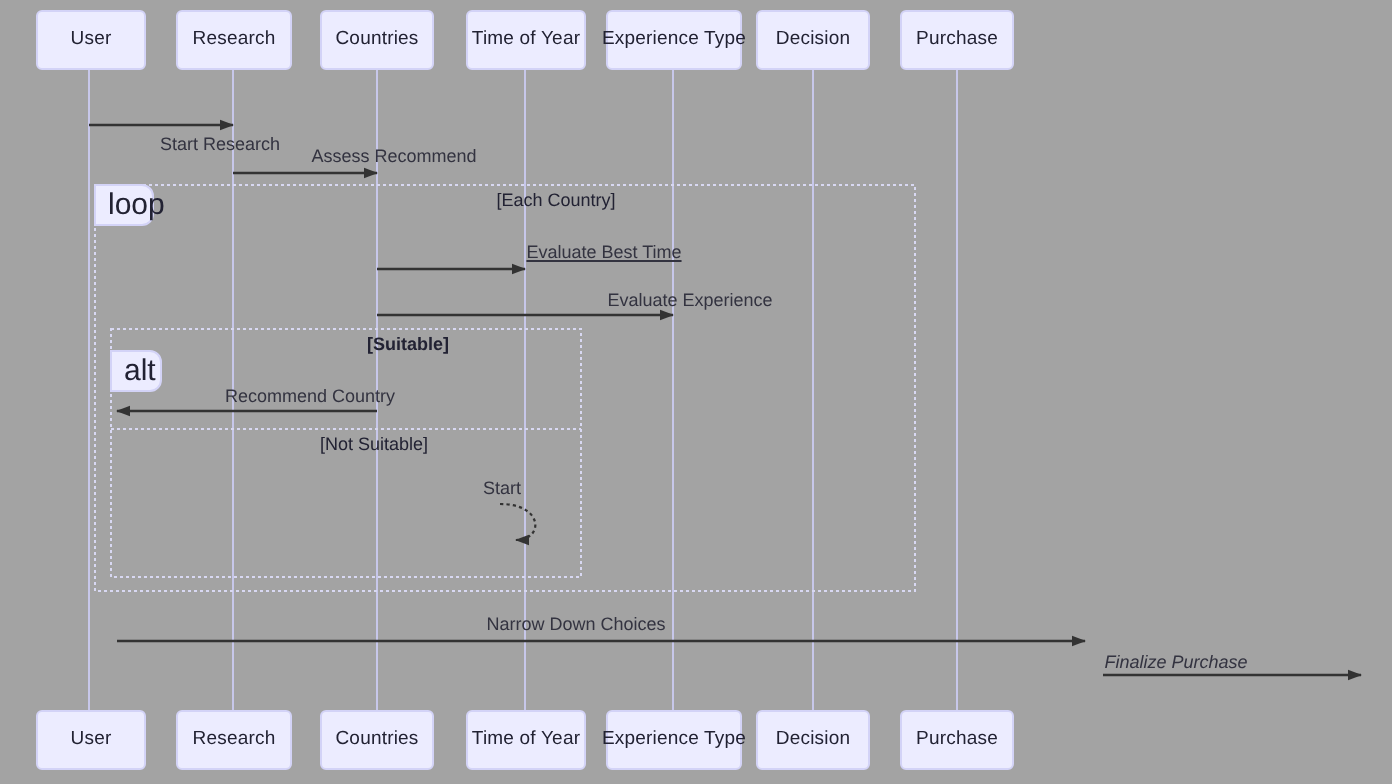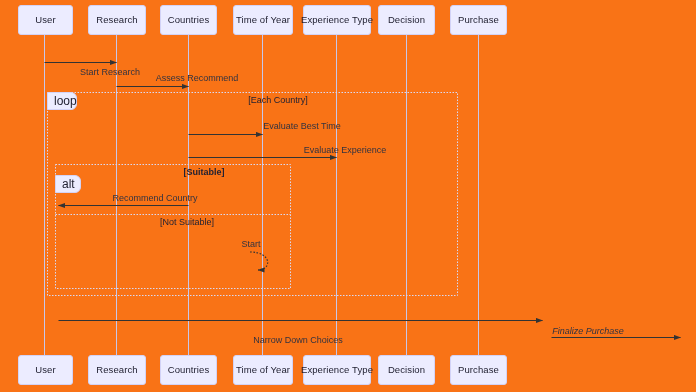--- a/index.html
+++ b/index.html
@@ -9,21 +9,21 @@
     background: #ffffff;
   }
   body {
     font-family: "Liberation Sans", sans-serif;
     -webkit-font-smoothing: antialiased;
   }
   #diagram {
     position: relative;
     width: 696px;
     height: 392px;
-    background: #f97316;
+    background: #a3a3a3;
     overflow: hidden;
   }
   #svg-layer {
     position: absolute;
     left: 0;
     top: 0;
     width: 696px;
     height: 392px;
   }
   .participant-box {
@@ -50,21 +50,21 @@
     color: #333340;
     white-space: nowrap;
     line-height: 1;
     transform: translateX(-50%);
   }
   .frag-label-box {
     position: absolute;
     background: #ececff;
     border: 1px solid #d3d3f7;
     border-right-width: 1px;
-    font-size: 12px;
+    font-size: 15px;
     color: #222233;
     padding: 2px 7px 2px 6px;
     line-height: 1;
     border-radius: 0 6px 6px 0;
     box-sizing: border-box;
   }
   .frag-cond {
     position: absolute;
     font-size: 9px;
     color: #222233;
@@ -156,24 +156,24 @@
       <div class="participant-box" style="left: 378px; top: 355px; width: 57px;">
         <span class="participant-label">Decision</span>
       </div>
       <div class="participant-box" style="left: 450px; top: 355px; width: 57px;">
         <span class="participant-label">Purchase</span>
       </div>
     </div>
   <div id="labels-layer">
       <div class="msg-label" style="left: 110px; top: 68px;">Start Research</div>
       <div class="msg-label" style="left: 197px; top: 74px;">Assess Recommend</div>
-      <div class="msg-label" style="left: 302px; top: 122px;">Evaluate Best Time</div>
+      <div class="msg-label" style="left: 302px; top: 122px; text-decoration: underline;">Evaluate Best Time</div>
       <div class="msg-label" style="left: 345px; top: 146px;">Evaluate Experience</div>
       <div class="msg-label" style="left: 155px; top: 194px;">Recommend Country</div>
-      <div class="msg-label" style="left: 298px; top: 308px; margin-top: 28px;">Narrow Down Choices</div>
+      <div class="msg-label" style="left: 288px; top: 308px;">Narrow Down Choices</div>
       <div class="msg-label" style="left: 588px; top: 327px; font-style: italic;">Finalize Purchase</div>
       <div class="msg-label" style="left: 251px; top: 240px;">Start</div>
       <div class="frag-label-box" style="left: 47px; top: 92px; width: 30px;">loop</div>
       <div class="frag-cond" style="left: 262px; top: 96px;">[Each Country]</div>
       <div class="frag-label-box" style="left: 55px; top: 175px; width: 26px;">alt</div>
       <div class="frag-cond" style="left: 188px; top: 168px; font-weight: bold;">[Suitable]</div>
       <div class="frag-cond" style="left: 171px; top: 218px;">[Not Suitable]</div>
     </div>
 
 </div>

